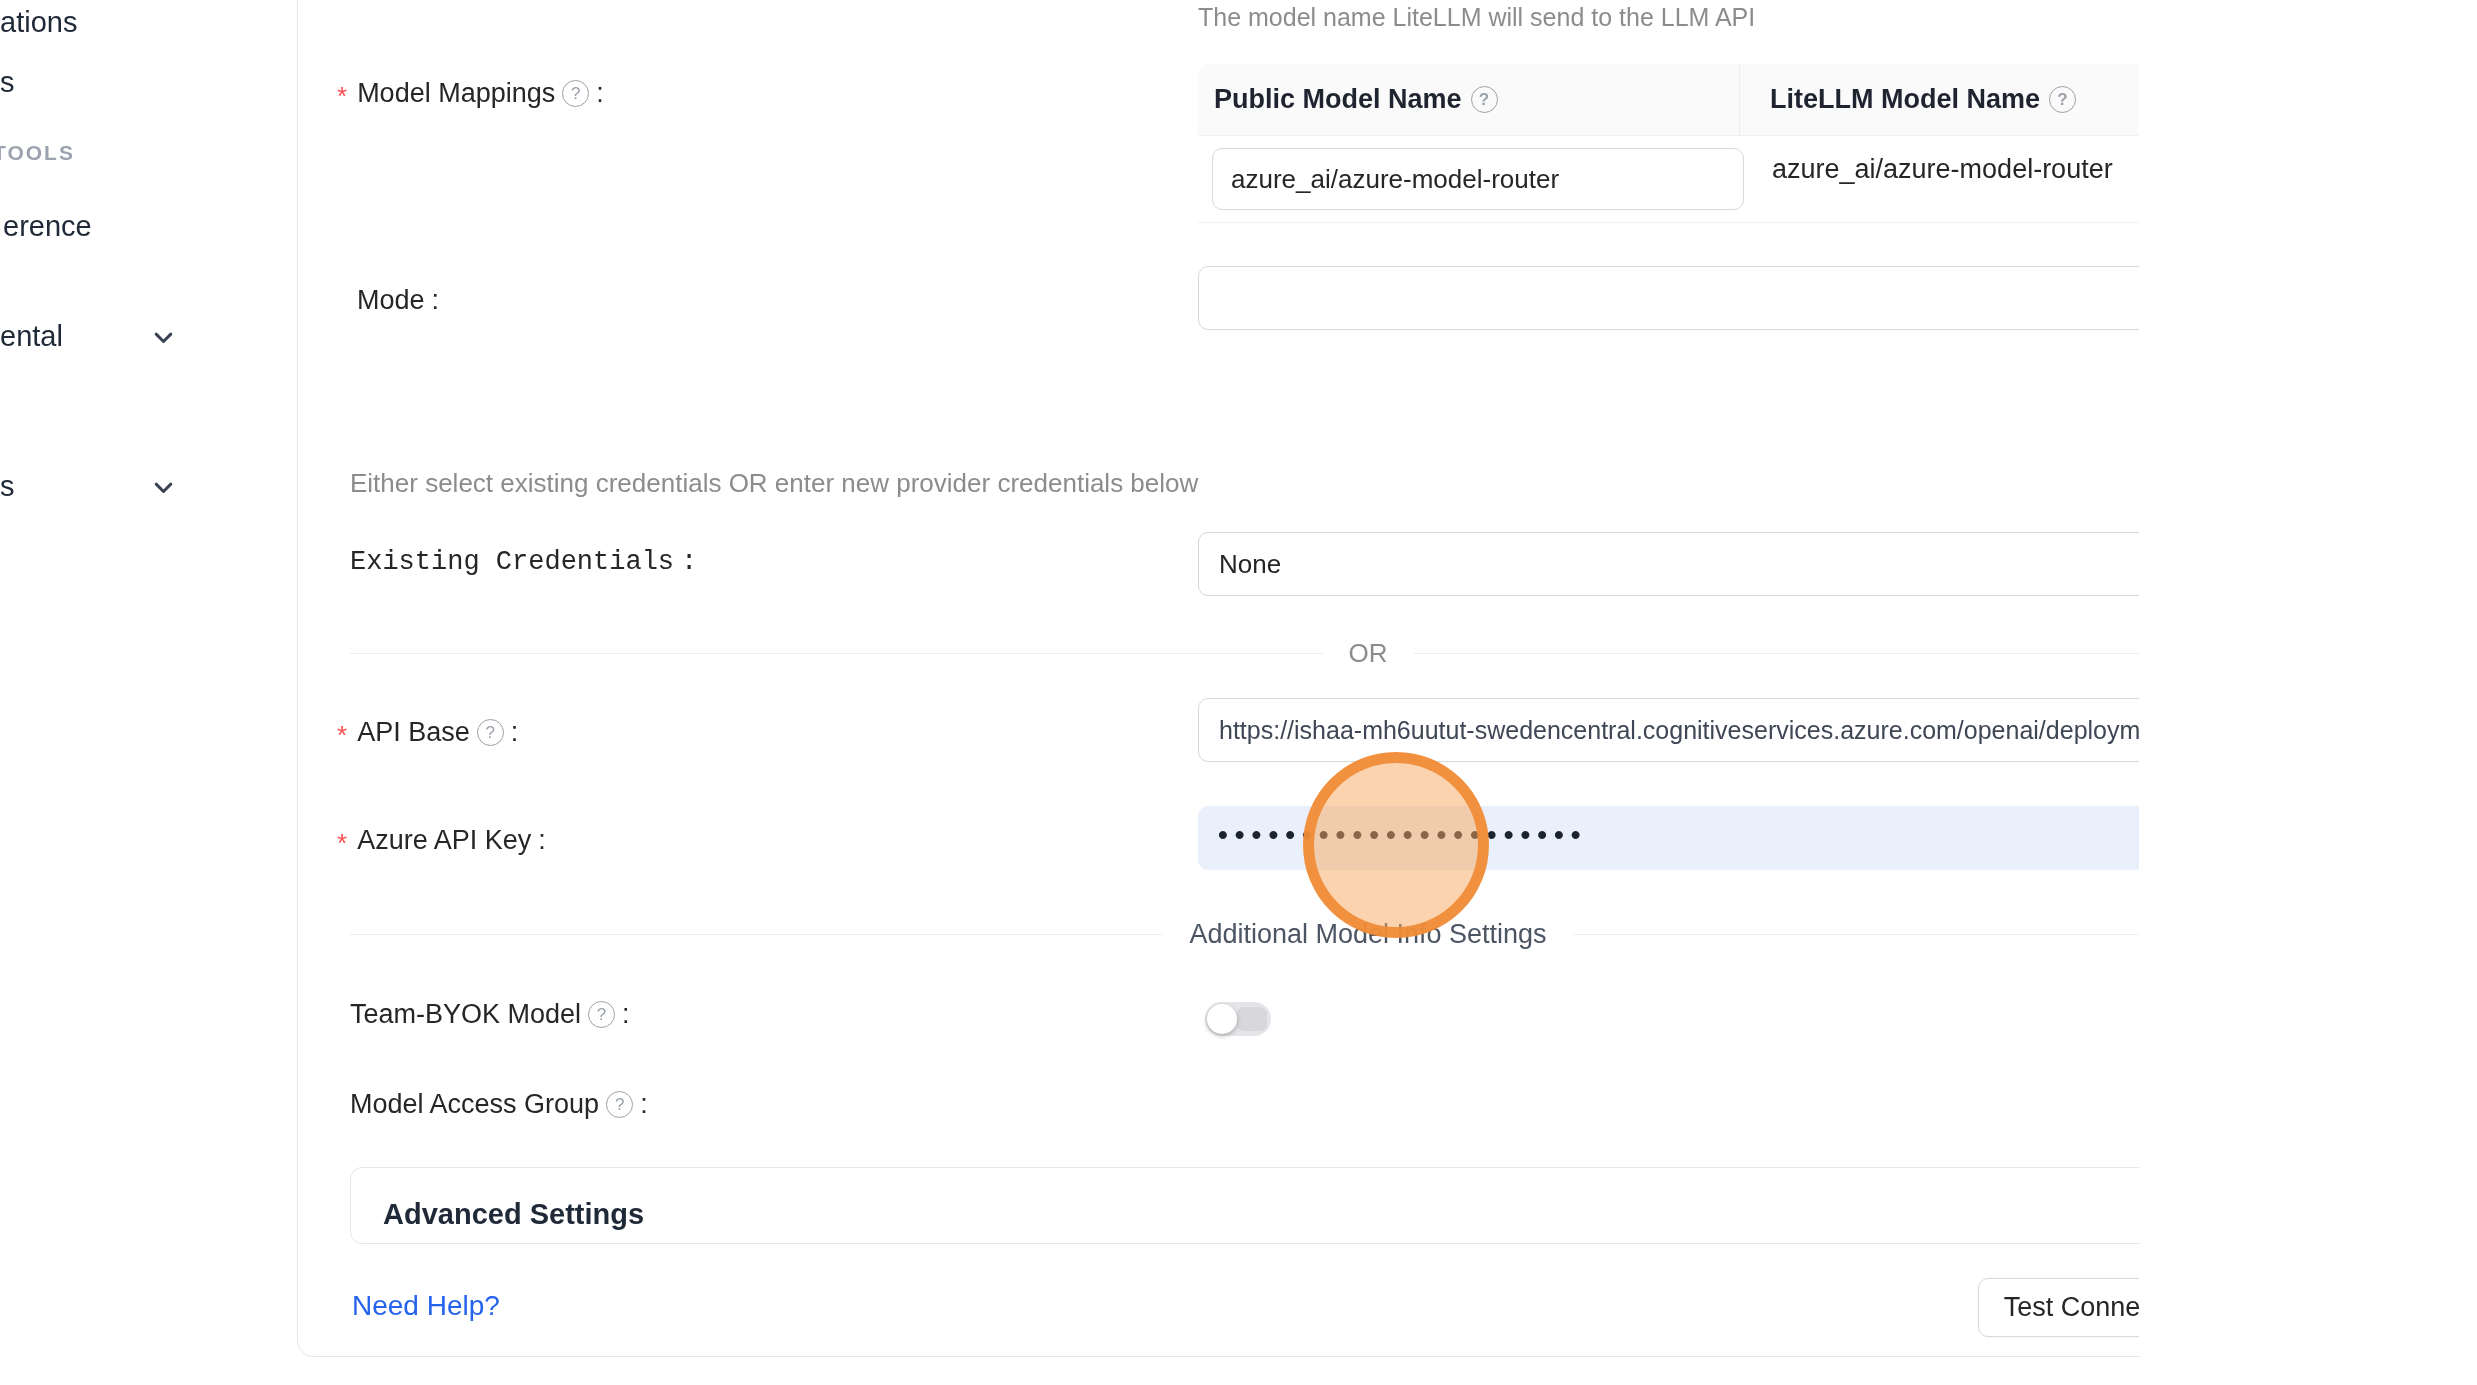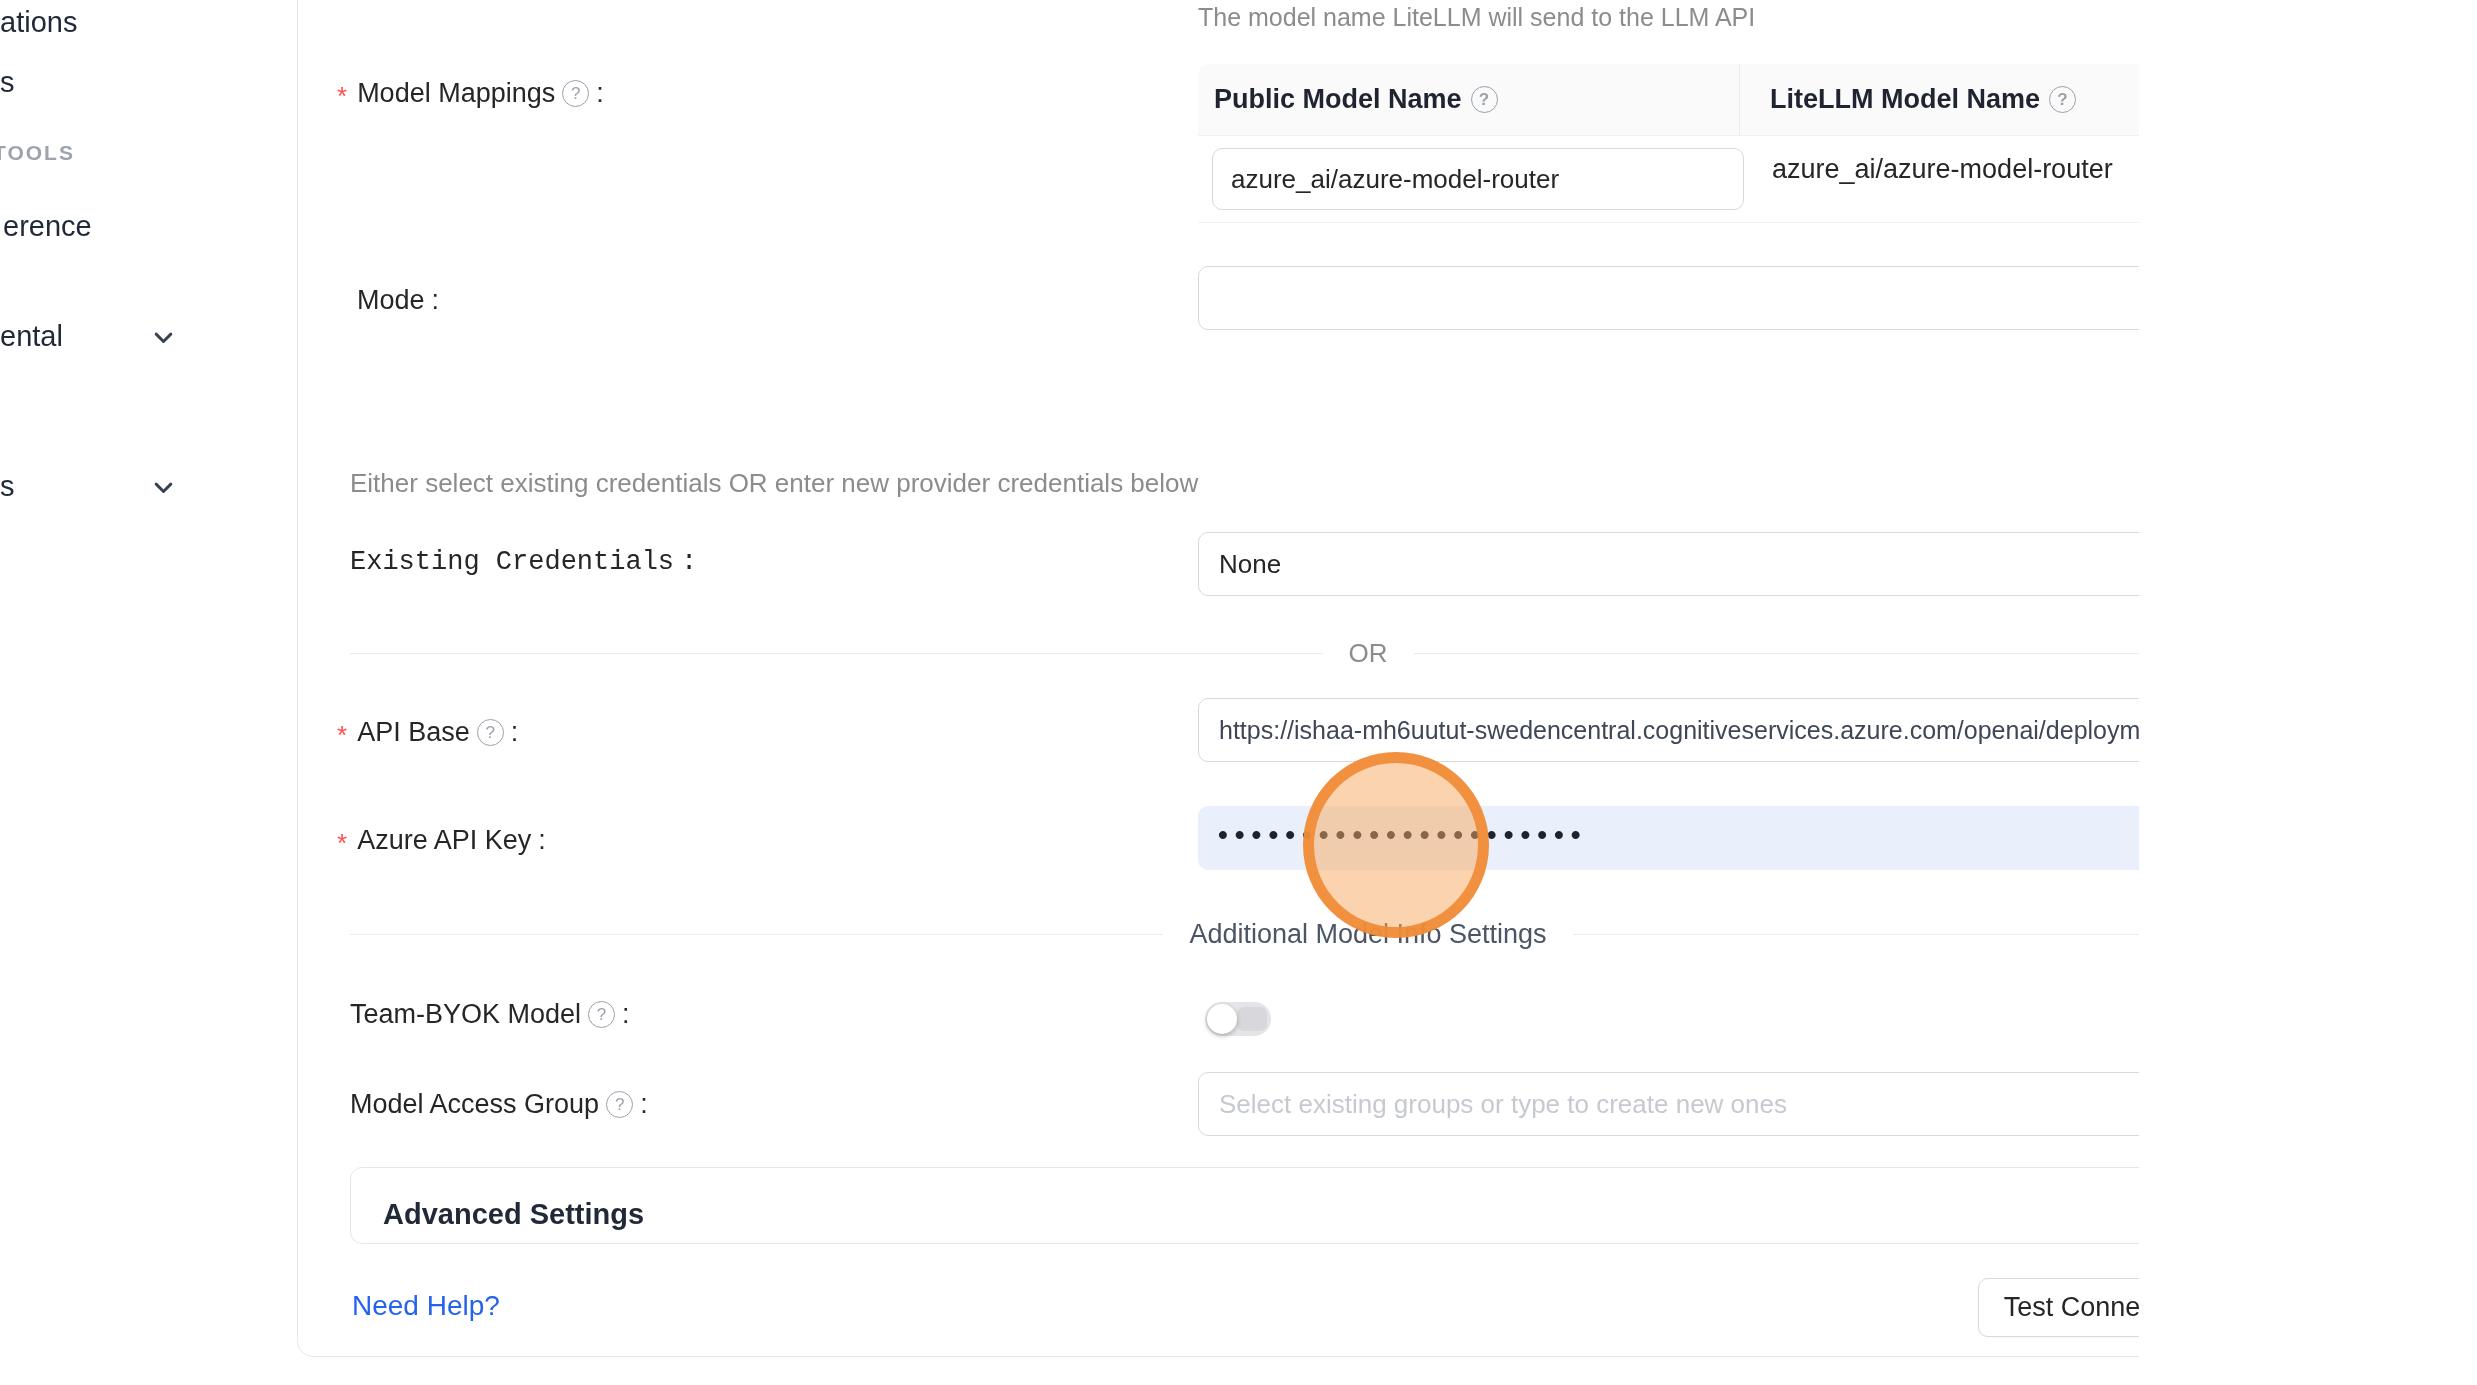--- a/index.html
+++ b/index.html
@@ -210,28 +210,20 @@
   <div id="byok-toggle">
     <div class="inner"></div>
     <div class="knob"></div>
   </div>
 
   <div class="abs label" style="left:350px; top:1089px;">
     <span>Model Access Group</span>
     <span class="qmark">?</span>
     <span class="colon">:</span>
   </div>
-  <div class="field" style="left:1198px; top:1072px; width:1148px; height:64px;">
-    <input class="placeholder-input" placeholder="Select existing groups or type to create new ones" style="">
-    <span class="chev">
-      <svg width="28" height="28" viewBox="0 0 24 24">
-          <path d="M6 9.5l6 6 6-6" fill="none" stroke="#bfbfbf" stroke-width="1.8" stroke-linecap="round" stroke-linejoin="round"></path>
-        </svg>
-    </span>
-  </div>
 
   <div id="advanced-box">
     <span class="adv-label">Advanced Settings</span>
     <span class="chev">
       <svg width="30" height="30" viewBox="0 0 24 24">
           <path d="M6 9.5l6 6 6-6" fill="none" stroke="#6b7280" stroke-width="2.1" stroke-linecap="round" stroke-linejoin="round"></path>
         </svg>
     </span>
   </div>
 

